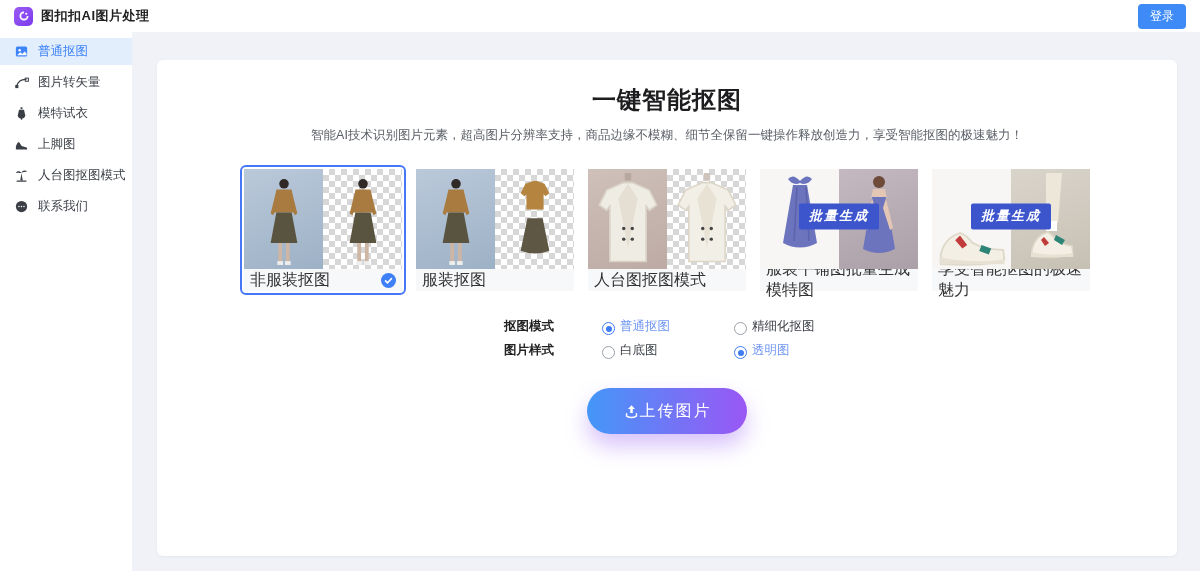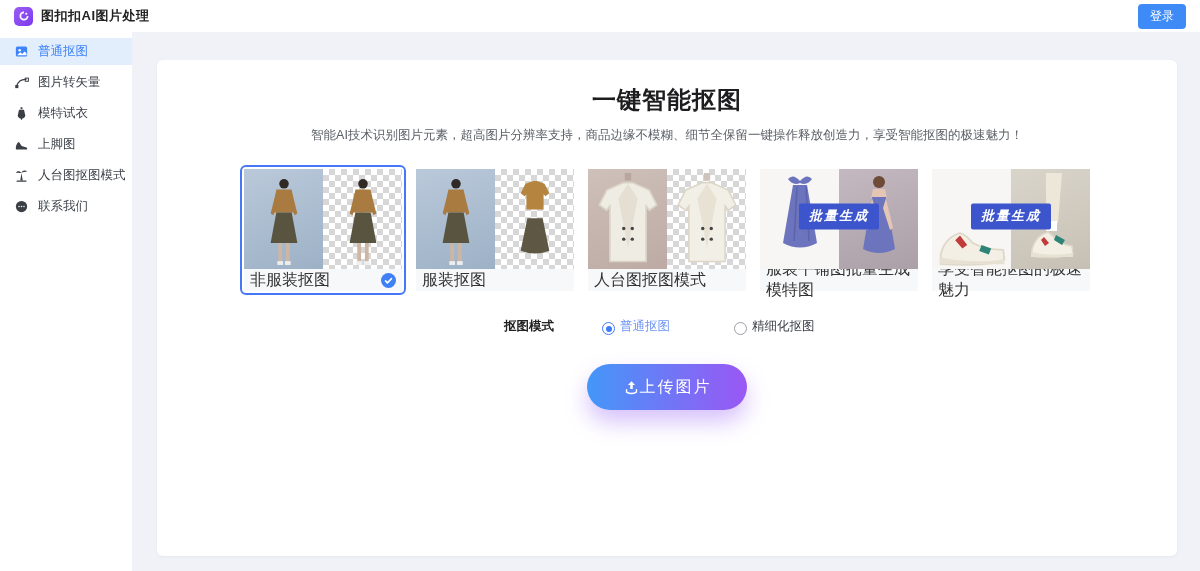--- a/index.html
+++ b/index.html
@@ -304,20 +304,31 @@
         <span class="opt-name">抠图模式</span>
         <span class="choice">
           <span class="radio on"></span>
           <span class="radio-text sel">普通抠图</span>
         </span>
         <span class="choice">
           <span class="radio"></span>
           <span class="radio-text">精细化抠图</span>
         </span>
       </div>
+      <div class="opt-row">
+        <span class="opt-name">图片样式</span>
+        <span class="choice">
+          <span class="radio"></span>
+          <span class="radio-text">白底图</span>
+        </span>
+        <span class="choice">
+          <span class="radio on"></span>
+          <span class="radio-text sel">透明图</span>
+        </span>
+      </div>
     </div>
 
     <div class="upload-wrap">
       <button class="upload-btn">
         <svg viewBox="0 0 24 24">
             <path d="M12 3l5 5.5h-3.2V14h-3.6V8.5H7z" fill="#fff"></path>
             <path d="M5 15v3.5q3.5 2 7 2t7-2V15" fill="none" stroke="#fff" stroke-width="2" stroke-linecap="round"></path>
           </svg>
         <span>上传图片</span>
       </button>

